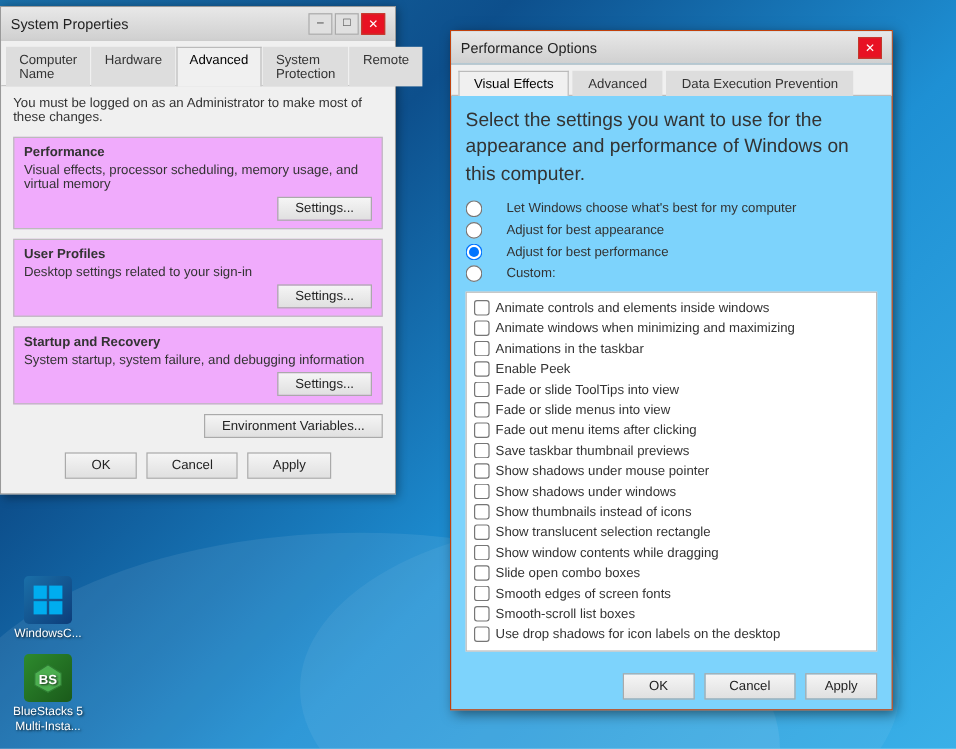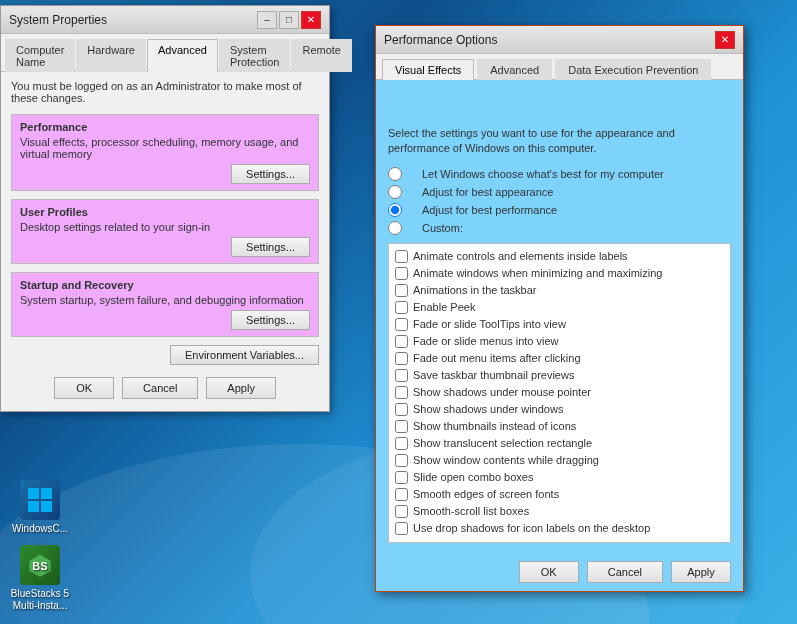--- a/index.html
+++ b/index.html
@@ -234,25 +234,24 @@
       border-color: #bbb;
       border-bottom-color: #f0f0f0;
       color: #000;
     }
 
     .perf-content {
       padding: 10px 12px;
     }
 
     .perf-desc {
-      font-size: 11px;
+      font-size: 16px;
       color: #333;
       margin-bottom: 10px;
       line-height: 1.4;
-      margin-top: 36px;
     }
 
     .radio-group {
       margin-bottom: 8px;
     }
     .radio-item {
       display: flex;
       align-items: center;
       gap: 20px;
       margin-bottom: 4px;
@@ -438,21 +437,21 @@
       </label>
       <label class="radio-item">
         <input type="radio" name="perf" style="">
         <span>Custom:</span>
       </label>
     </div>
 
     <div class="checkbox-list">
       <label class="checkbox-item">
         <input type="checkbox" style="">
-        <span>Animate controls and elements inside labels</span>
+        <span>Animate controls and elements inside windows</span>
       </label>
       <label class="checkbox-item">
         <input type="checkbox" style="">
         <span>Animate windows when minimizing and maximizing</span>
       </label>
       <label class="checkbox-item">
         <input type="checkbox" style="">
         <span>Animations in the taskbar</span>
       </label>
       <label class="checkbox-item">

